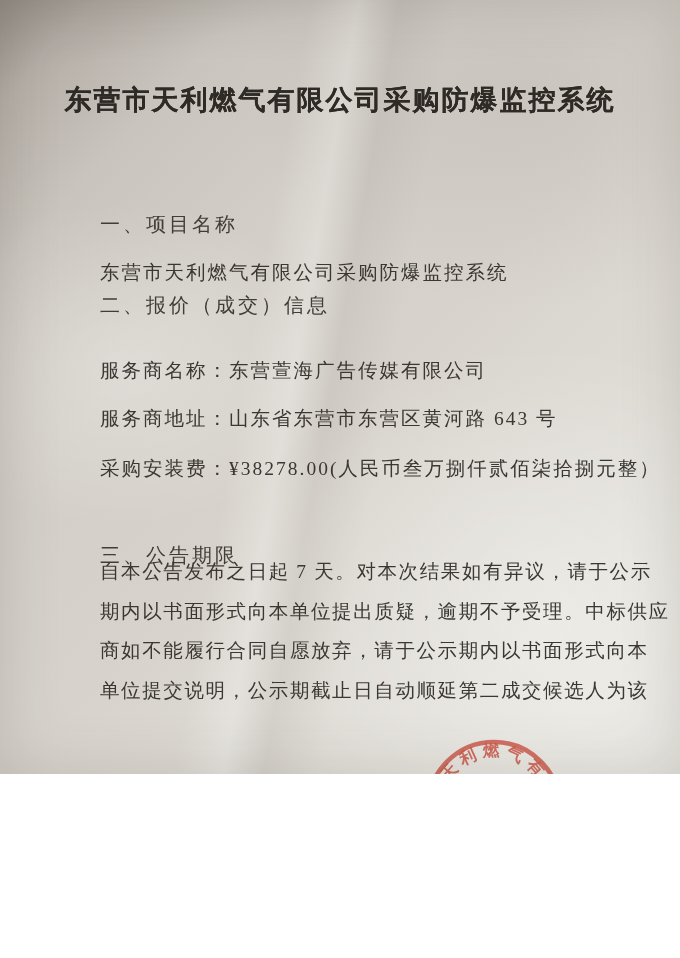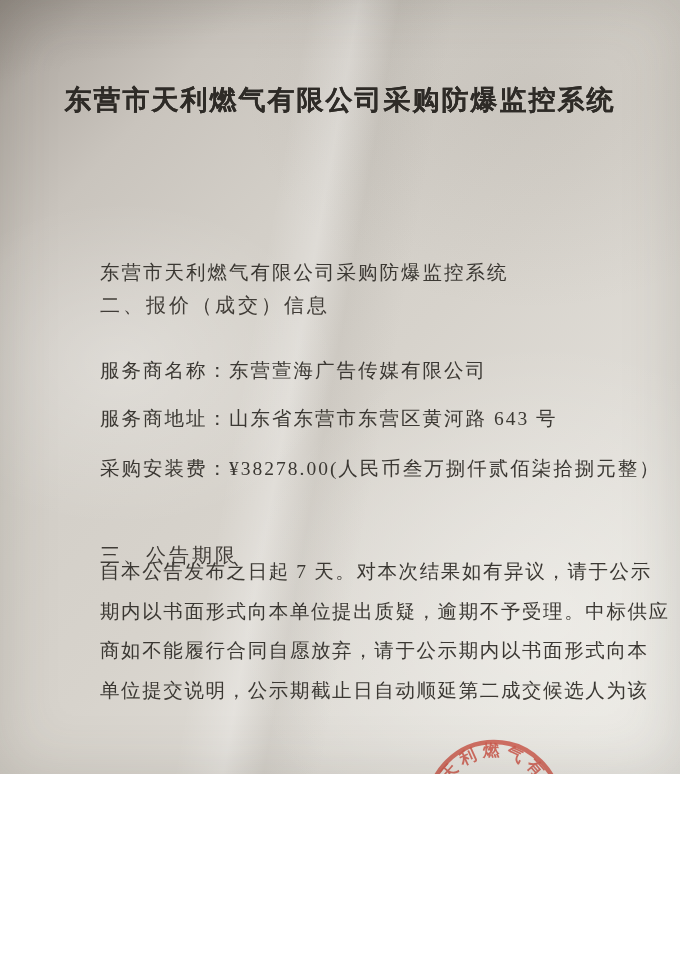--- a/index.html
+++ b/index.html
@@ -55,20 +55,21 @@
 
 <div class="page">
   <div class="texture tex1"></div>
   <div class="texture tex2"></div>
   <div class="texture tex3"></div>
 
   <div class="content">
 
     <div class="line title t1">东营市天利燃气有限公司采购防爆监控系统</div>
 
+    <div class="line heading h1">一、项目名称</div>
     <div class="line body-line b1">东营市天利燃气有限公司采购防爆监控系统</div>
 
     <div class="line heading h2">二、报价（成交）信息</div>
     <div class="line body-line b2">服务商名称：东营萱海广告传媒有限公司</div>
     <div class="line body-line b3">服务商地址：山东省东营市东营区黄河路 643 号</div>
     <div class="line body-line b4">采购安装费：¥38278.00(人民币叁万捌仟贰佰柒拾捌元整）</div>
 
     <div class="line heading h3">三、公告期限</div>
 
     <div class="para">

